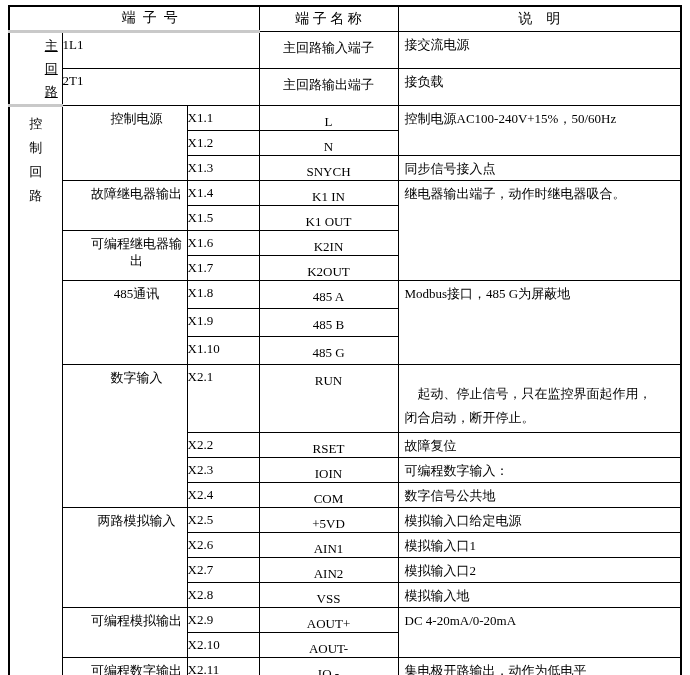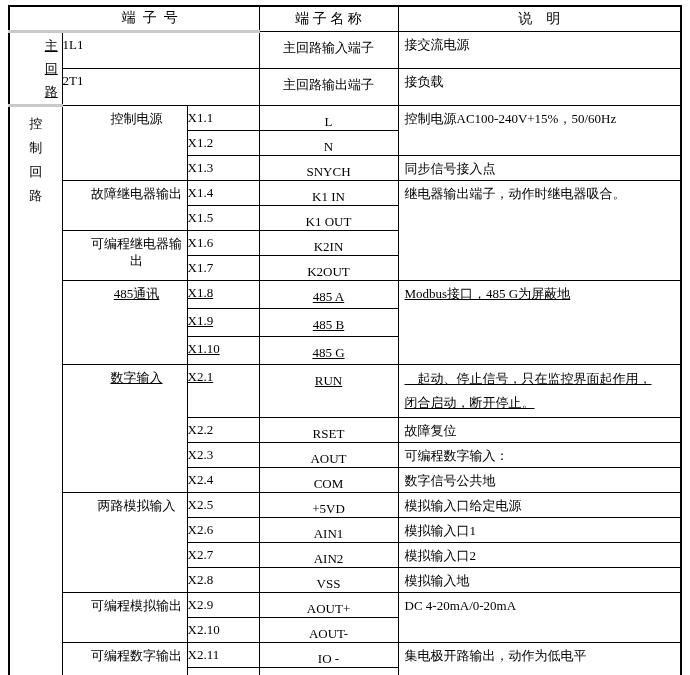--- a/index.html
+++ b/index.html
@@ -26,22 +26,22 @@
   td, th {
     border: 1px solid #000000;
     font-size: 13px;
     font-weight: normal;
     overflow: hidden;
     padding: 0;
   }
   tr.h-head  { height: 25px; }
   tr.h-main  { height: 37px; }
   tr.h-std   { height: 24px; margin-left: 35px; }
-  tr.h-485   { height: 28px; text-decoration: underline; }
-  tr.h-run   { height: 48px; text-decoration: underline; }
+  tr.h-485   { height: 28px; }
+  tr.h-run   { height: 48px; }
 
   th.th {
     text-align: center;
     vertical-align: middle;
     font-size: 14px;
     white-space: pre;
   }
   th.gray-b, td.gray-b { border-bottom: 3px solid #c9c9c9; padding-left: 31px; }
 
   
@@ -79,21 +79,21 @@
     line-height: 16px;
   }
   
   td.desc {
     text-align: left;
     vertical-align: top;
     padding: 4px 4px 2px 6px;
     line-height: 18px;
     white-space: pre-wrap;
   }
-  td.desc.tall { line-height: 24px; padding-top: 2px; margin-top: 44px; }
+  td.desc.tall { line-height: 24px; padding-top: 17px; margin-top: 44px; }
 </style>
 </head>
 <body>
 
 <div class="page">
   <table class="terminal-table">
     <colgroup>
       <col style="width:53px">
         <col style="width:125px">
         <col style="width:72px">
@@ -180,21 +180,21 @@
       <td class="desc tall">　起动、停止信号，只在监控界面起作用，
 闭合启动，断开停止。</td>
     </tr>
     <tr class="h-std">
       <td class="tno">X2.2</td>
       <td class="tname">RSET</td>
       <td class="desc">故障复位</td>
     </tr>
     <tr class="h-std">
       <td class="tno">X2.3</td>
-      <td class="tname">AOUT</td>
+      <td class="tname">IOIN</td>
       <td class="desc">可编程数字输入：</td>
     </tr>
     <tr class="h-std">
       <td class="tno">X2.4</td>
       <td class="tname">COM</td>
       <td class="desc">数字信号公共地</td>
     </tr>
     <tr class="h-std">
       <td class="sub" rowspan="4">两路模拟输入</td>
       <td class="tno">X2.5</td>

